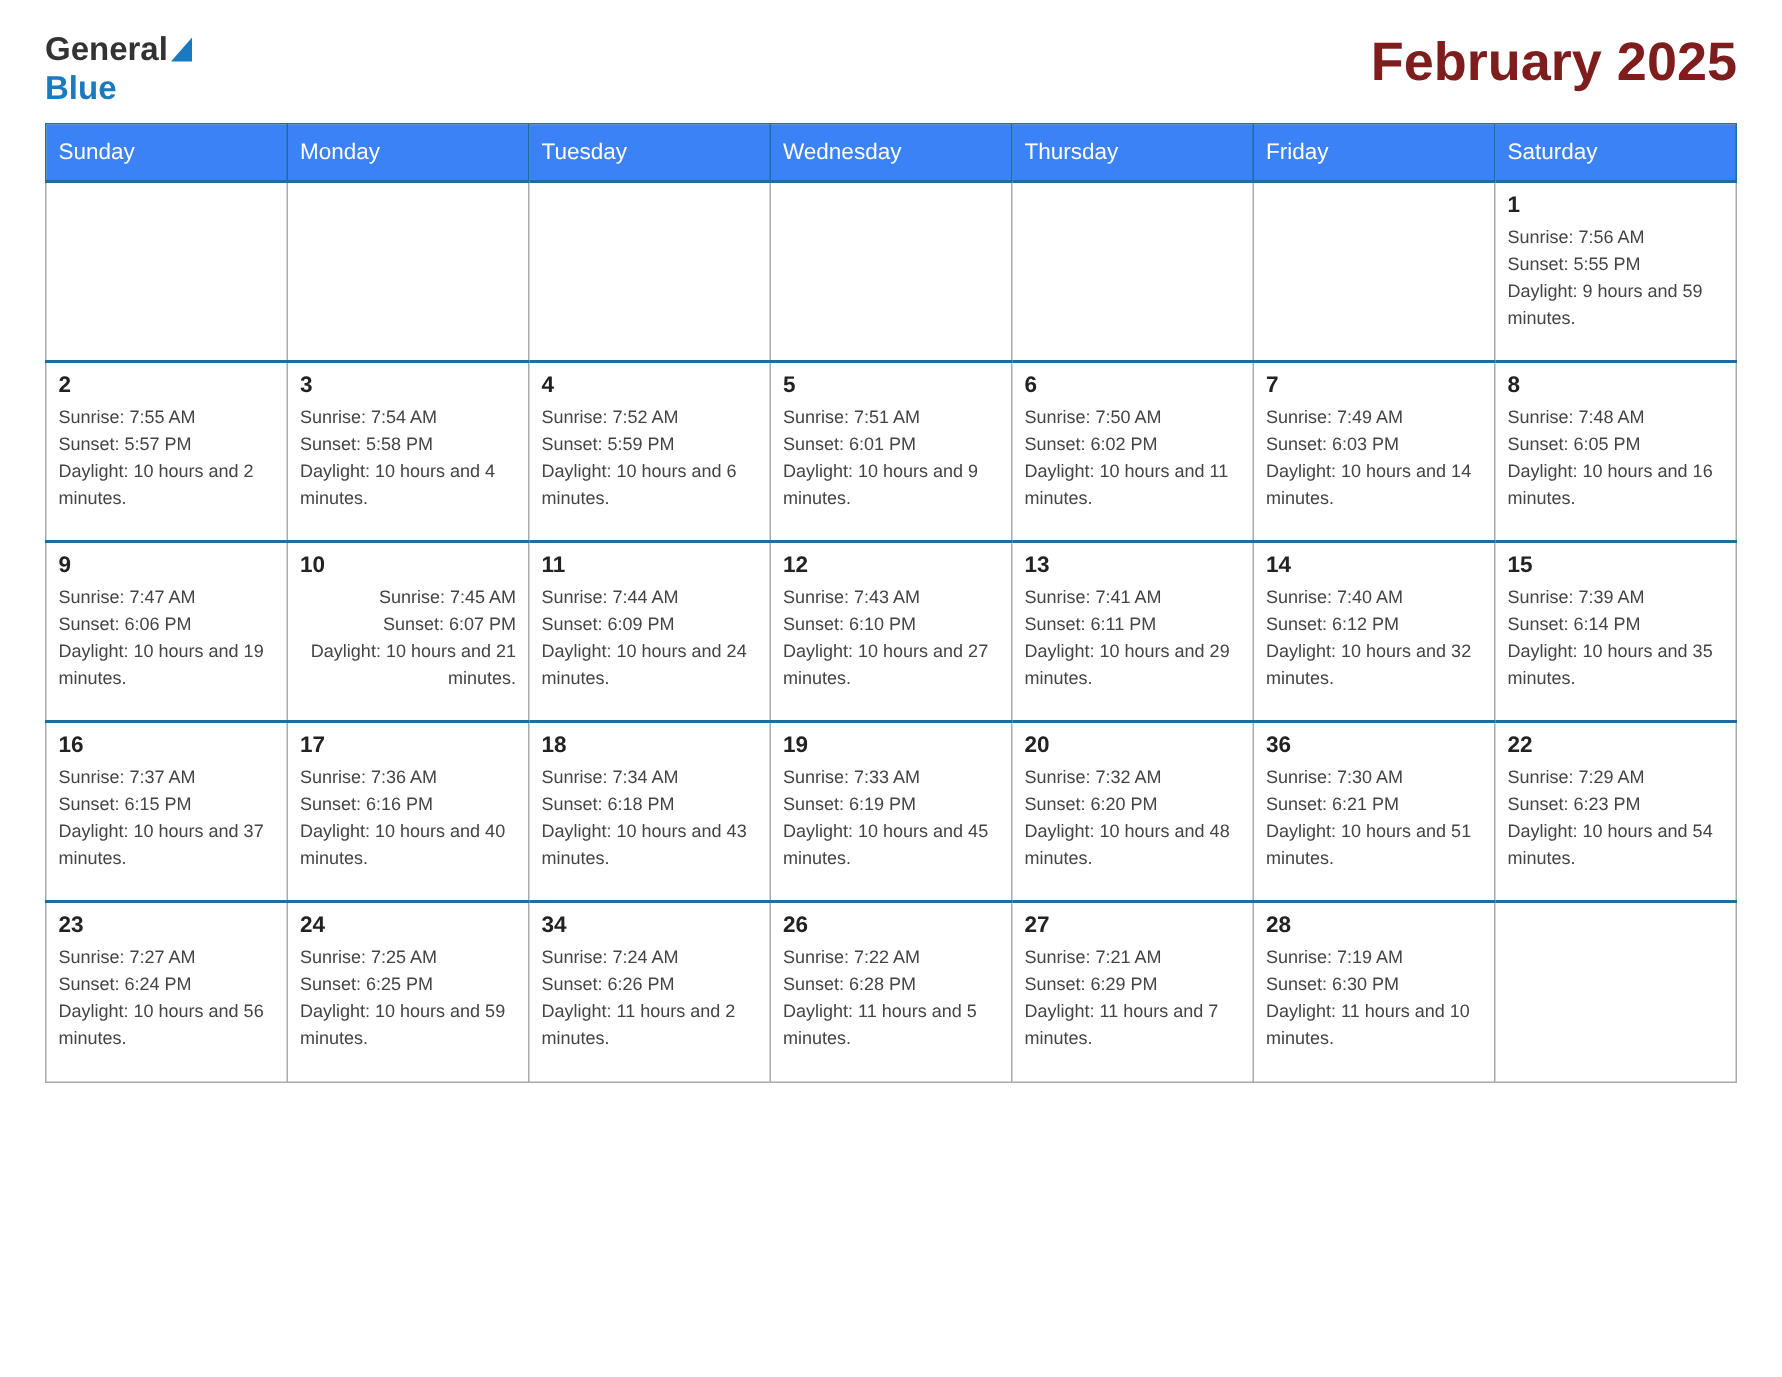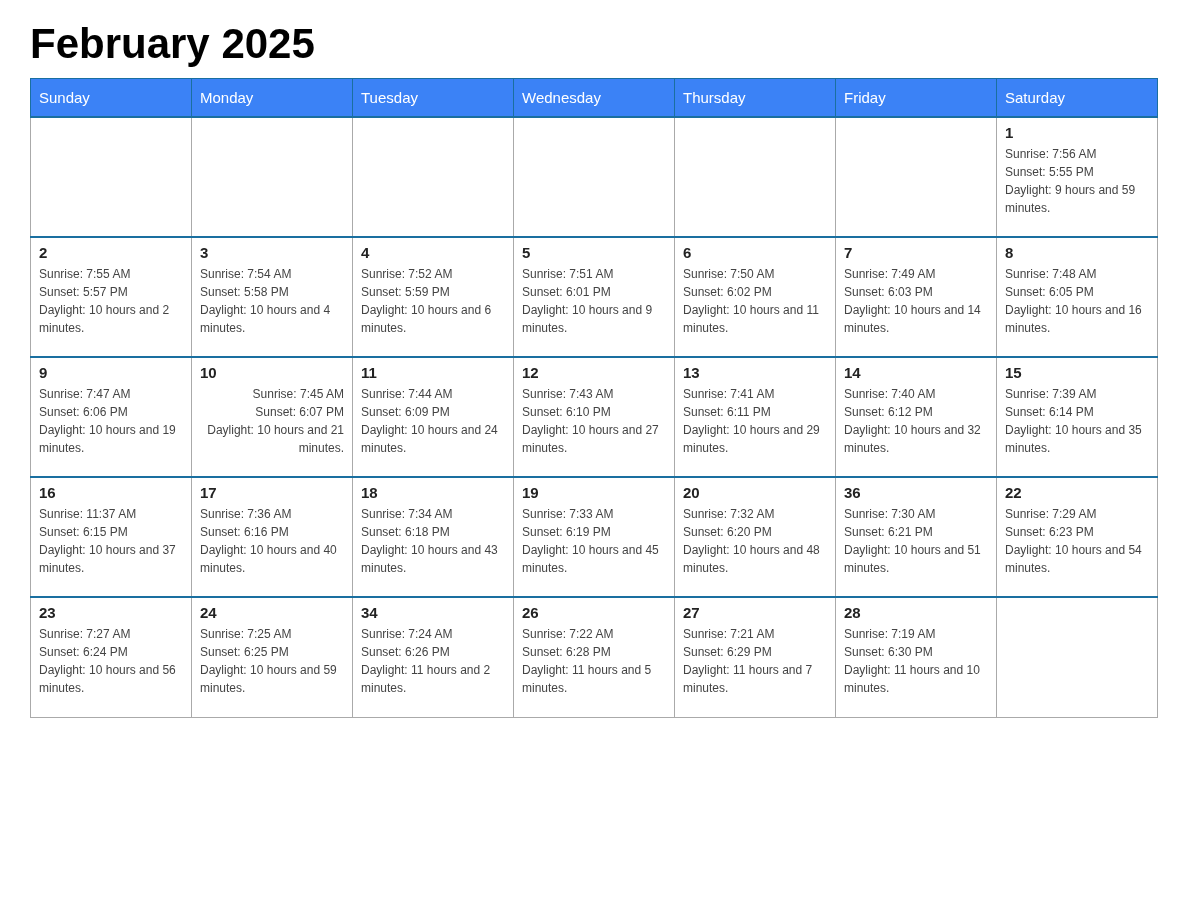--- a/index.html
+++ b/index.html
@@ -13,23 +13,23 @@
     .header {
       display: flex;
       justify-content: space-between;
       align-items: flex-start;
       margin-bottom: 10px;
     }
     .title-section {
       text-align: right;
     }
     .month-title {
-      font-size: 42px;
+      font-size: 36px;
       font-weight: bold;
-      color: #000000;
+      color: #7f1d1d;
     }
     .location {
       font-size: 18px;
       color: #444;
       margin-top: 4px;
     }
     .calendar {
       width: 100%;
       border-collapse: collapse;
       margin-top: 10px;
@@ -94,20 +94,29 @@
       border-width: 0 0 16px 14px;
       border-color: transparent transparent #1a7abf transparent;
       margin-left: 2px;
       vertical-align: middle;
     }
   </style>
 </head>
 <body>
 
 <div class="header">
+  <div class="logo-wrapper">
+    <div class="logo-line1">
+      <span style="font-size:22px;font-weight:bold;color:#333;">General</span>
+      <span class="arrow-shape"></span>
+    </div>
+    <div class="logo-line2">
+      <span style="font-size:22px;font-weight:bold;color:#1a7abf;">Blue</span>
+    </div>
+  </div>
   <div class="title-section">
     <div class="month-title">February 2025</div>
   </div>
 </div>
 
 <table class="calendar">
   <thead>
     <tr>
     <th>Sunday</th>
         <th>Monday</th>
@@ -217,21 +226,21 @@
         <td>
           <span class="day-number">15</span>
           <div class="day-info" style="white-space: pre-line;">Sunrise: 7:39 AM
 Sunset: 6:14 PM
 Daylight: 10 hours and 35 minutes.</div>
         </td>
       </tr>
       <tr class="week-row">
         <td>
           <span class="day-number">16</span>
-          <div class="day-info" style="white-space: pre-line;">Sunrise: 11:37 AM
+          <div class="day-info" style="white-space: pre-line;">Sunrise: 7:37 AM
 Sunset: 6:15 PM
 Daylight: 10 hours and 37 minutes.</div>
         </td>
         <td>
           <span class="day-number">17</span>
           <div class="day-info" style="white-space: pre-line;">Sunrise: 7:36 AM
 Sunset: 6:16 PM
 Daylight: 10 hours and 40 minutes.</div>
         </td>
         <td>

